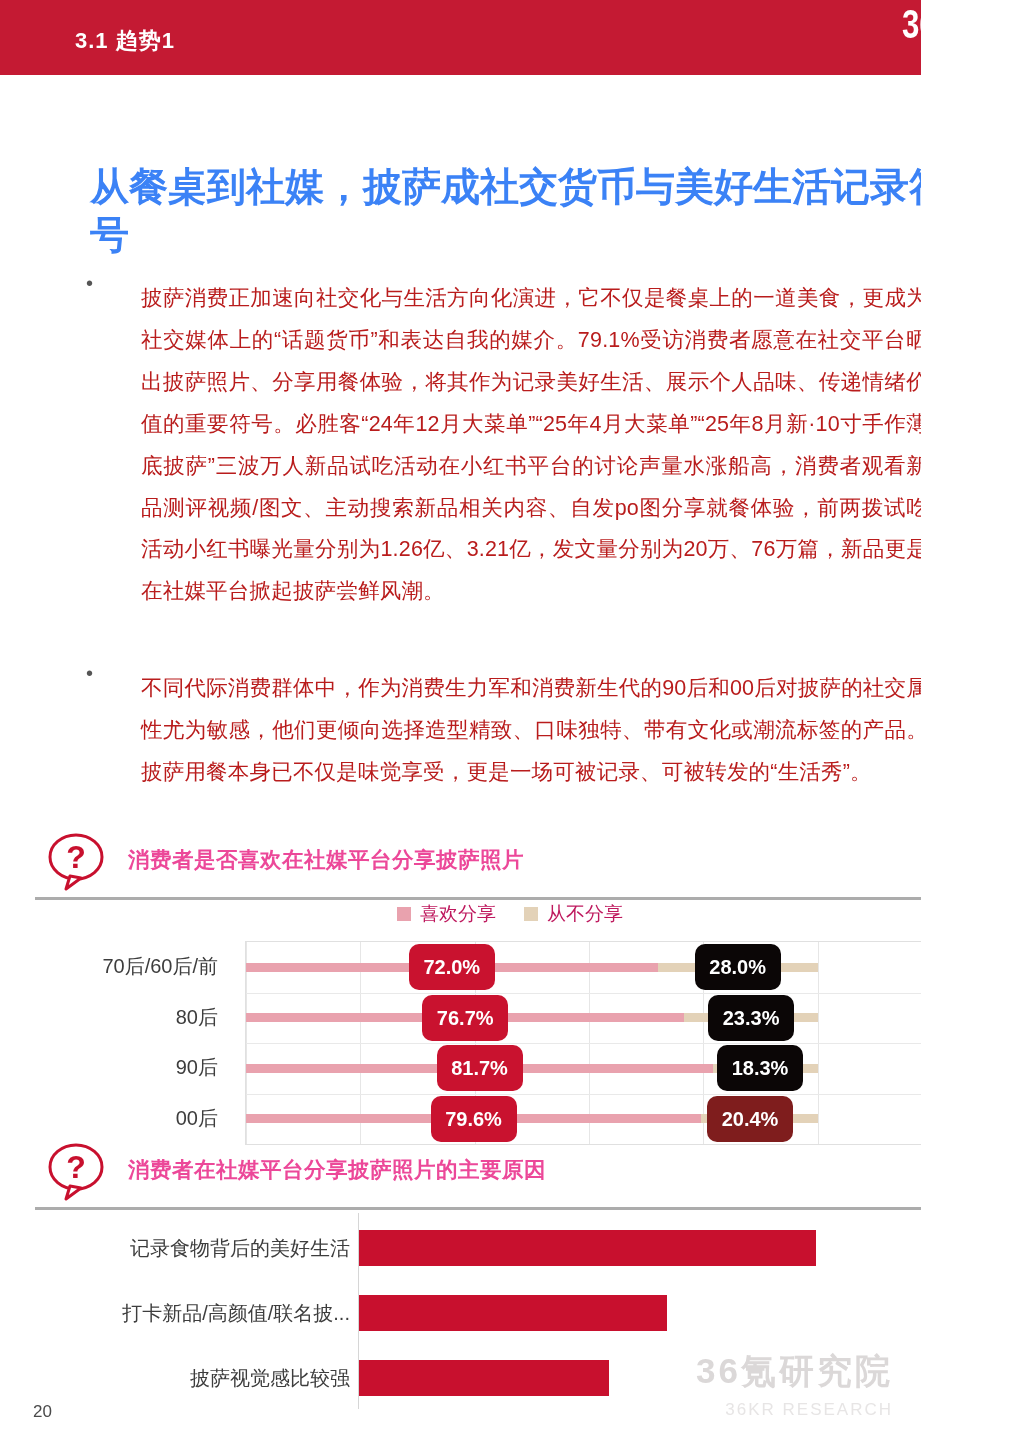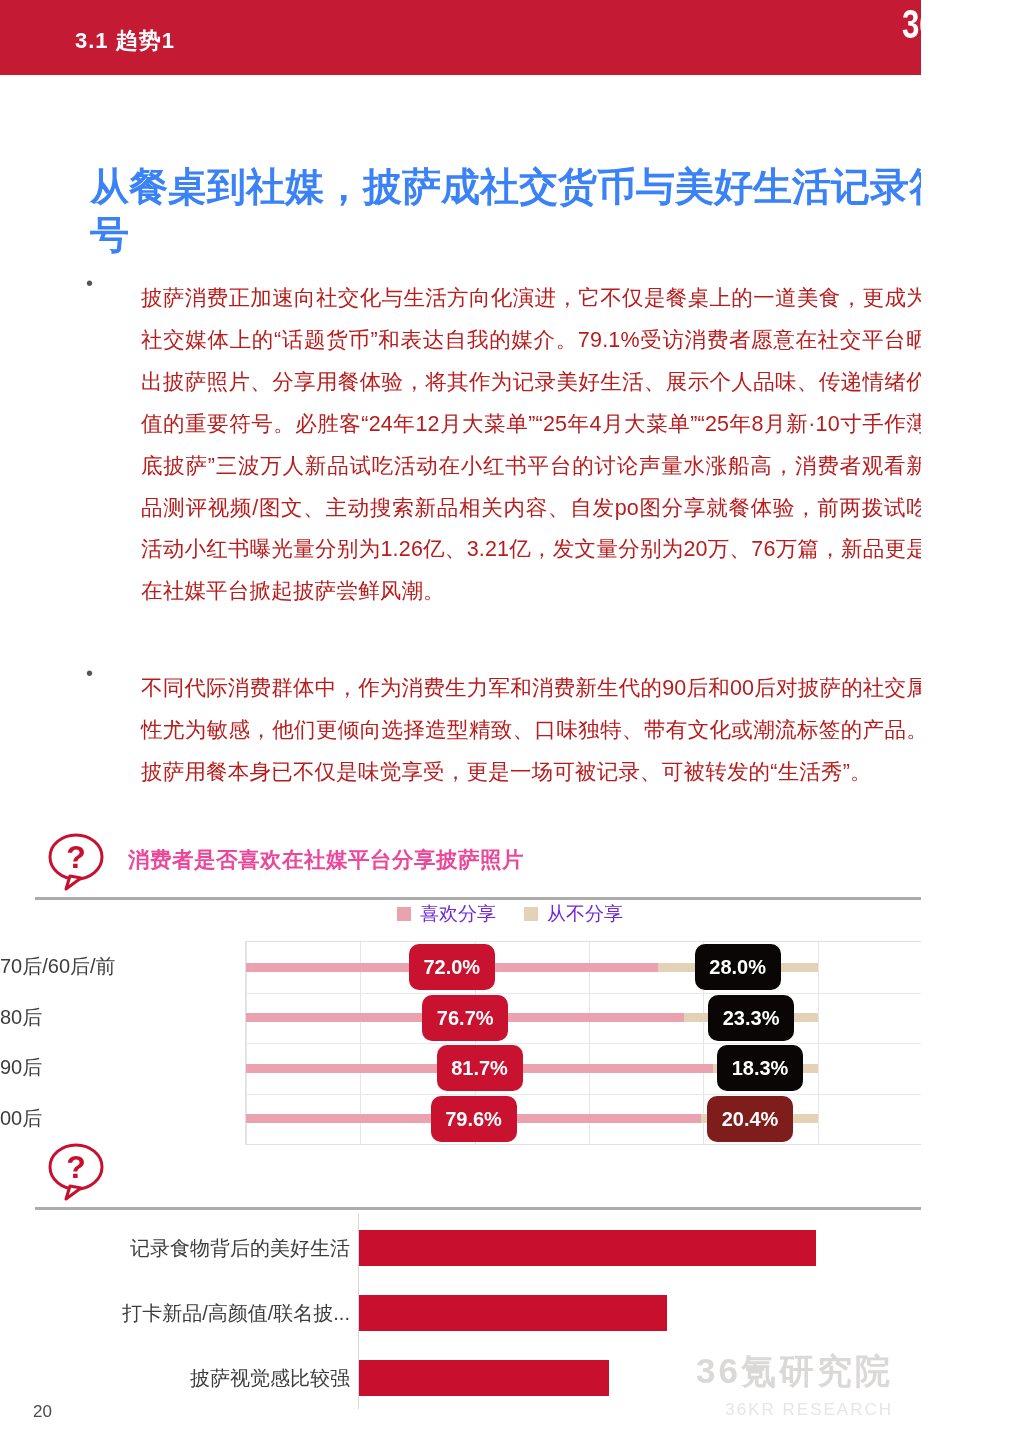--- a/index.html
+++ b/index.html
@@ -36,25 +36,25 @@
   .sec-heading-1{top:845px;}
   .sec-heading-2{top:1155px;}
   .divider{position:absolute;left:35px;width:973px;height:3px;background:#ACACAC;}
   .divider-1{top:897px;}
   .divider-2{top:1207px;}
 
   
   .legend{position:absolute;left:397px;top:901px;display:flex;gap:28px;align-items:center;}
   .legend-item{display:flex;align-items:center;gap:9px;}
   .legend-swatch{width:14px;height:14px;}
-  .legend-label{font-size:19px;color:#6d28d9;font-family:Liberation Mono, monospace;}
+  .legend-label{font-size:19px;color:#be185d;font-family:Liberation Mono, monospace;}
 
   
   .c1-labels{position:absolute;left:0;top:941px;width:228px;height:202px;}
-  .c1-label{position:absolute;right:0;width:228px;text-align:left;padding-right:10px;box-sizing:border-box;
+  .c1-label{position:absolute;right:0;width:228px;text-align:right;padding-right:10px;box-sizing:border-box;
             font-size:20px;color:#3D3D3D;}
   .c1-plot{position:absolute;left:239px;top:941px;width:686px;height:202px;border:1px solid #E0E0E0;box-sizing:content-box;margin-left:6px;}
   .gridline-v{position:absolute;top:0;width:1px;height:202px;background:#E6E6E6;}
   .gridline-h{position:absolute;left:0;width:686px;height:1px;background:#E9E9E9;}
   .c1-bar{position:absolute;height:9px;}
   .value-box{position:absolute;width:86px;height:46px;border-radius:10px;color:#ffffff;
              font-size:20px;font-weight:bold;text-align:center;line-height:46px;}
 
   
   .c2-labels{position:absolute;left:70px;top:1213px;width:280px;height:196px;}
@@ -152,20 +152,21 @@
       <div class="c1-bar" style="left: 455.047px; top: 172.25px; width: 116.62px; background: rgb(227, 210, 184);"></div>
       <div class="value-box" style="left: 184.523px; top: 153.75px; background: rgb(201, 18, 47);">79.6%</div>
       <div class="value-box" style="left: 461px; top: 153.75px; background: #7f1d1d;">20.4%</div>
     </div>
 
   <svg class="q-icon q-icon-2" viewBox="0 0 64 60">
     <ellipse cx="30" cy="25" rx="26" ry="22" fill="#ffffff" stroke="#C8102E" stroke-width="3"></ellipse>
     <path d="M24 44 L20 57 L35 46 Z" fill="#ffffff" stroke="#C8102E" stroke-width="3" stroke-linejoin="round"></path>
     <text x="30" y="36" text-anchor="middle" font-size="32" font-weight="bold" fill="#C8102E">?</text>
   </svg>
+  <div class="sec-heading sec-heading-2">消费者在社媒平台分享披萨照片的主要原因</div>
   <div class="divider divider-2"></div>
 
   <div class="c2-labels" id="c2labels">
       <div class="c2-label" style="top: 17px; height: 36px; line-height: 36px;">记录食物背后的美好生活</div>
       <div class="c2-label" style="top: 82px; height: 36px; line-height: 36px;">打卡新品/高颜值/联名披...</div>
       <div class="c2-label" style="top: 147px; height: 36px; line-height: 36px;">披萨视觉感比较强</div>
     </div>
   <div class="c2-axis"></div>
   <div class="c2-plot" id="c2plot">
       <div class="c2-bar" style="top: 17px; width: 457px; background: rgb(200, 16, 46);"></div>

